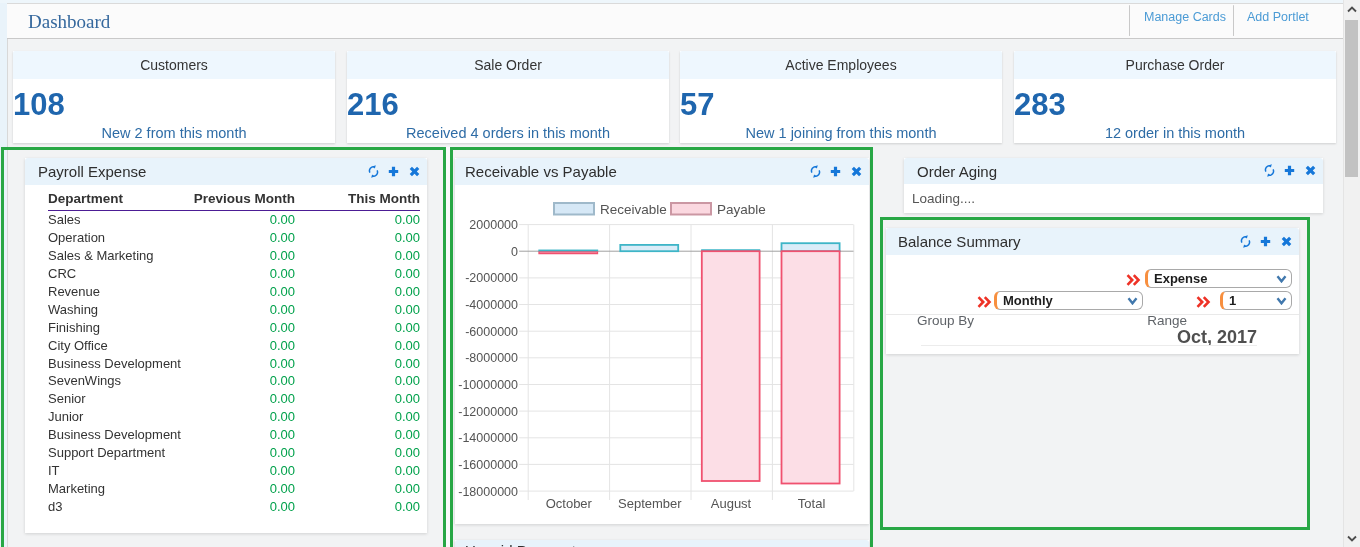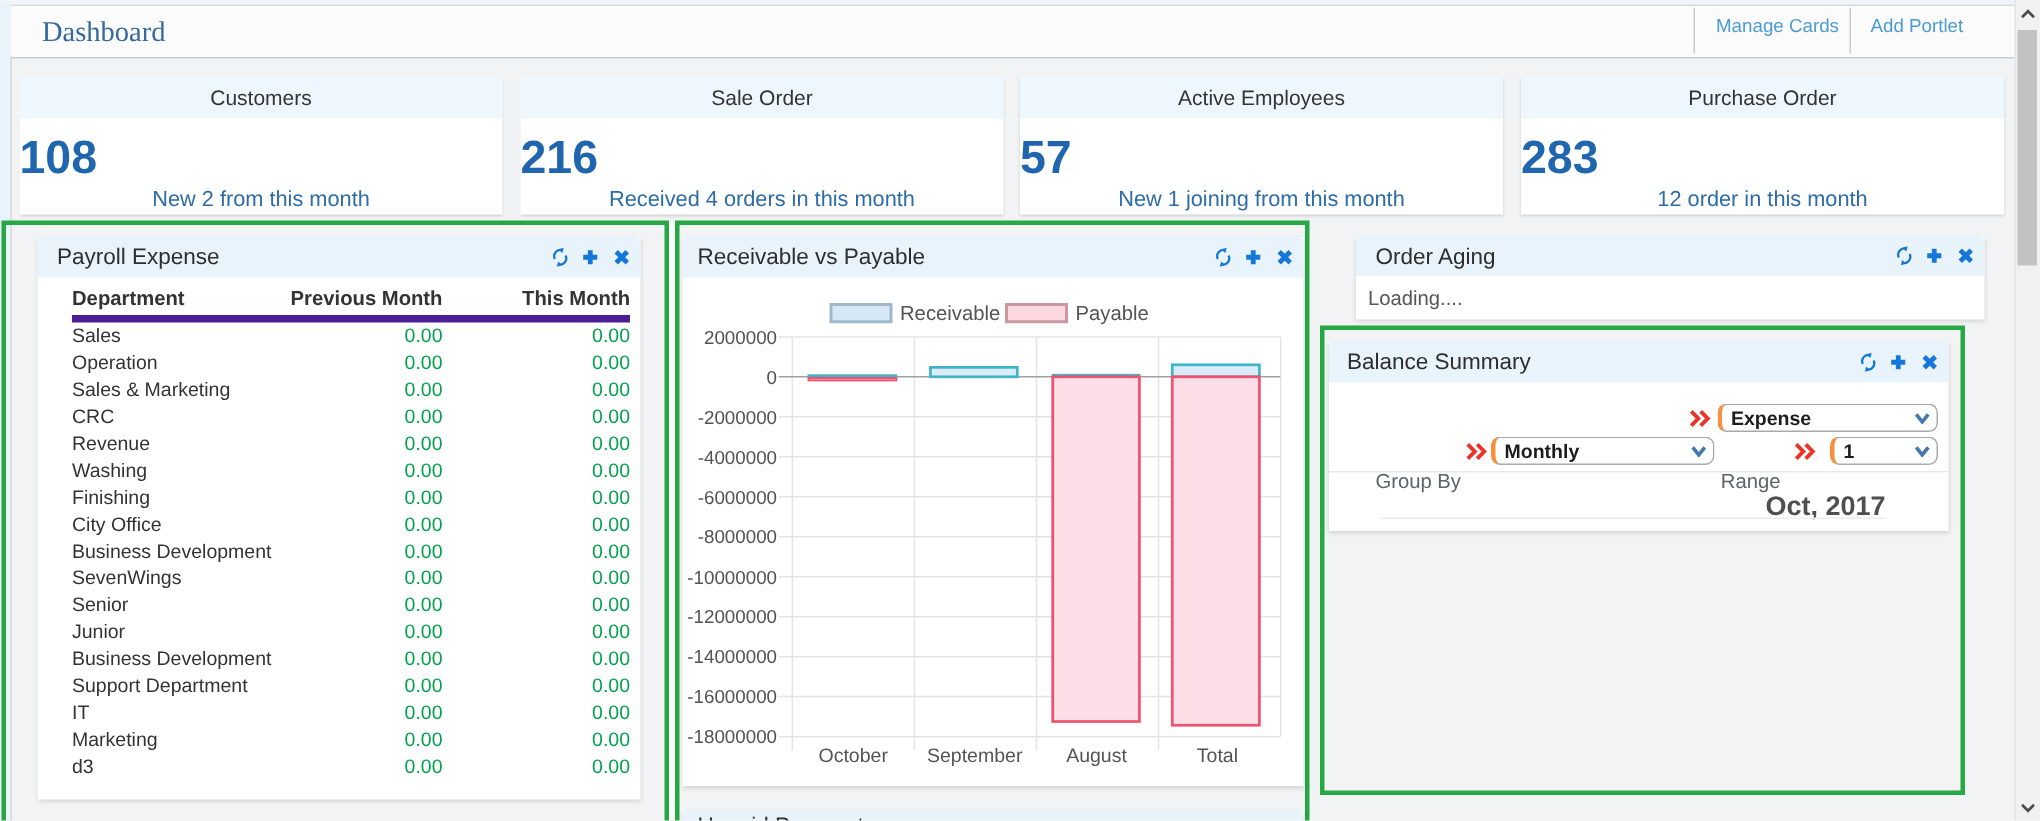--- a/index.html
+++ b/index.html
@@ -23,21 +23,21 @@
 
 .gbox{border:3px solid #28a745;}
 
 .portlet{background:#fff;box-shadow:0 1px 3px rgba(0,0,0,0.14);}
 .ph{position:absolute;left:0;top:0;right:0;height:27px;background:#e8f3fb;border-radius:3px 3px 0 0;}
 .ph .pt{position:absolute;left:13px;top:0;line-height:27px;font-size:15px;color:#2e2e2e;}
 .picons{position:absolute;right:6px;top:7px;height:13px;}
 .picons svg{margin-left:8px;vertical-align:top;}
 
 #ptable{left:23px;top:33px;width:372px;font-size:13px;color:#333;}
-#ptable .hrow{font-weight:bold;font-size:13.5px;height:17px;border-bottom:5px solid #4c1d95;padding-bottom:2px;}
+#ptable .hrow{font-weight:bold;font-size:13.5px;height:17px;border-bottom:1px solid #4c1d95;padding-bottom:2px;}
 #ptable .row{height:17.95px;line-height:17.95px;}
 #ptable span.c1{display:inline-block;width:140px;}
 #ptable span.c2{display:inline-block;width:107px;text-align:right;}
 #ptable span.c3{display:inline-block;width:125px;text-align:right;}
 #ptable .row .c2,#ptable .row .c3{color:#00a14b;}
 
 .blabel{font-size:13.5px;color:#5f6368;margin-top:20px;}
 .bsel{box-sizing:border-box;border:1px solid #a9a9a9;border-left:3px solid #f78f3f;border-radius:6px;background:#fff;font-size:13px;font-weight:bold;color:#1d1d1d;}
 .bsel .st{position:absolute;left:6px;top:1px;line-height:16px;}
 .bsel svg{position:absolute;right:4px;top:5px;}

